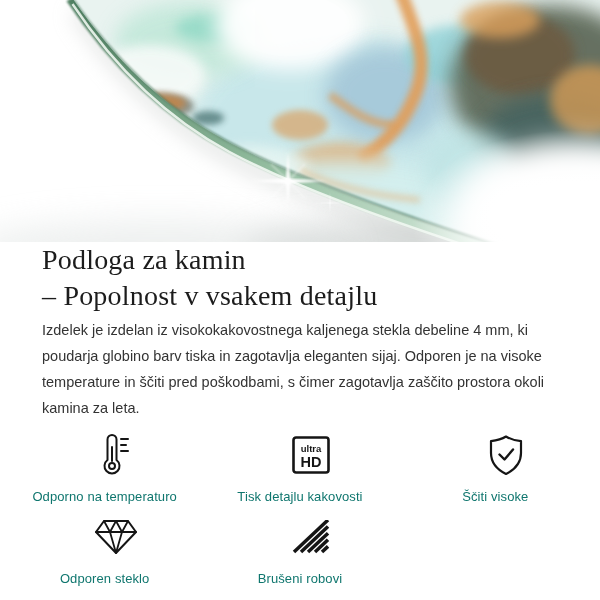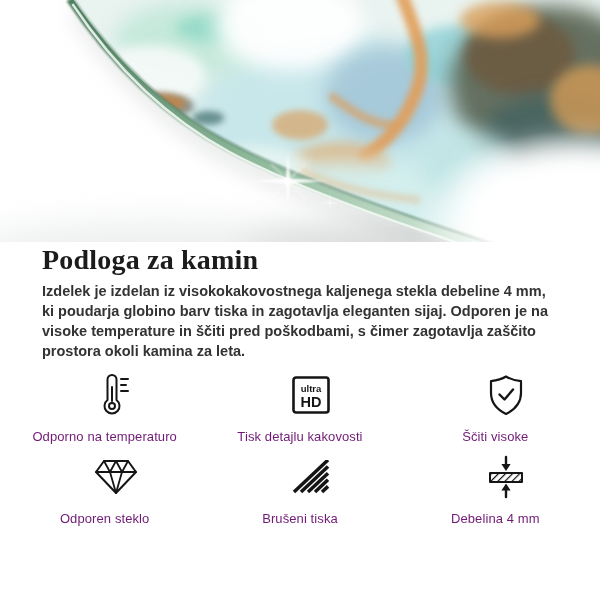--- a/index.html
+++ b/index.html
@@ -7,37 +7,36 @@
     width:600px;height:600px;overflow:hidden;background:#ffffff;
     font-family:"Liberation Sans","DejaVu Sans",sans-serif;
     -webkit-font-smoothing:antialiased;
   }
   .page{position:relative;width:600px;height:600px;background:#fff;}
   .hero{position:absolute;top:0;left:0;width:600px;height:242px;overflow:hidden;}
   .hero svg{display:block;}
   .content{position:absolute;top:242px;left:0;right:0;padding:0 40px 0 42px;}
   .title{
     font-family:"Liberation Serif","DejaVu Serif",serif;
-    font-weight:700;color:#1c1c1c;font-size:28px;line-height:36px;
+    font-weight:400;color:#1c1c1c;font-size:28px;line-height:36px;
     margin:0;letter-spacing:0.2px;
   }
   .title span{display:block;}
   .desc{
-    margin:3px 0 0 0;color:#333333;font-size:14.5px;line-height:20px;
+    margin:3px 0 0 0;color:#333333;font-size:14.5px;line-height:26px;
     max-width:510px;
-    font-weight:bold;
   }
   .features{
     margin:11px -33px 0 -35px;
     display:grid;grid-template-columns:repeat(3,1fr);
     row-gap:10px;
   }
   .feature{display:flex;flex-direction:column;align-items:center;}
   .icon-wrap{height:46px;display:flex;align-items:center;justify-content:flex-start;margin-left:22px;}
-  .feature-label{margin-top:11px;font-size:13px;color:#701a75;letter-spacing:0.1px;white-space:nowrap;}
+  .feature-label{margin-top:11px;font-size:13px;color:#0f766e;letter-spacing:0.1px;white-space:nowrap;}
   .icon{stroke:#151515;fill:none;stroke-linecap:round;stroke-linejoin:round;}
   .icon text{stroke:none;fill:#151515;font-family:"Liberation Sans","DejaVu Sans",sans-serif;}
 </style>
 </head>
 <body>
 
 <div class="page">
 
   <div class="hero">
     <svg width="600" height="242" viewBox="0 0 600 242" aria-hidden="true">
@@ -121,20 +120,21 @@
         <circle cx="288" cy="181" r="2.6" fill="#ffffff" filter="url(#b1)"></circle>
         <path d="M316,203 L330,202.2 L344,203 L330,203.8 Z" fill="#ffffff" opacity="0.85" filter="url(#b1)"></path>
         <path d="M330,193 L329.2,203 L330,213 L330.8,203 Z" fill="#ffffff" opacity="0.85" filter="url(#b1)"></path>
       </g>
     </svg>
   </div>
 
   <div class="content">
     <h1 class="title">
       <span>Podloga za kamin</span>
+      <span>– Popolnost v vsakem detajlu</span>
     </h1>
 
     <p class="desc">Izdelek je izdelan iz visokokakovostnega kaljenega stekla debeline 4 mm, ki poudarja globino barv tiska in zagotavlja eleganten sijaj. Odporen je na visoke temperature in ščiti pred poškodbami, s čimer zagotavlja zaščito prostora okoli kamina za leta.</p>
 
     <div class="features">
 
       <div class="feature">
         <div class="icon-wrap">
           <svg class="icon" width="30" height="44" viewBox="0 0 30 44">
             <path d="M6.5,27 L6.5,6.5 A4.5,4.5 0 0 1 15.5,6.5 L15.5,27 A7.5,7.5 0 1 1 6.5,27 Z" stroke-width="2"></path>
@@ -184,36 +184,19 @@
           <svg class="icon" width="38" height="34" viewBox="0 0 38 34">
             <g stroke-width="3.5" stroke-linecap="butt">
               <line x1="2" y1="32" x2="36" y2="0"></line>
               <line x1="9" y1="32" x2="36" y2="6.6"></line>
               <line x1="16" y1="32" x2="36" y2="13.2"></line>
               <line x1="23" y1="32" x2="36" y2="19.8"></line>
               <line x1="30" y1="32" x2="36" y2="26.4"></line>
             </g>
           </svg>
         </div>
-        <div class="feature-label">Brušeni tiska</div>
-      </div>
-
-      <div class="feature">
-        <div class="icon-wrap">
-          <svg class="icon" width="36" height="44" viewBox="0 0 36 44">
-            <defs>
-              <pattern id="hatchP" width="5" height="5" patternUnits="userSpaceOnUse" patternTransform="rotate(45)">
-                <line x1="0" y1="0" x2="0" y2="5" stroke="#151515" stroke-width="2.4"></line>
-              </pattern>
-            </defs>
-            <rect x="2" y="18" width="32" height="9" fill="url(#hatchP)" stroke="#151515" stroke-width="2"></rect>
-            <line x1="18" y1="2" x2="18" y2="9" stroke-width="2.4"></line>
-            <polygon points="13.4,9 22.6,9 18,16" fill="#151515" stroke="none"></polygon>
-            <line x1="18" y1="42" x2="18" y2="35" stroke-width="2.4"></line>
-            <polygon points="13.4,35.5 22.6,35.5 18,28.5" fill="#151515" stroke="none"></polygon>
-          </svg>
-        </div>
-        <div class="feature-label">Debelina 4 mm</div>
-      </div>
+        <div class="feature-label">Brušeni robovi</div>
+      </div>
+
 
     </div>
   </div>
 </div>
 
 </body></html>

